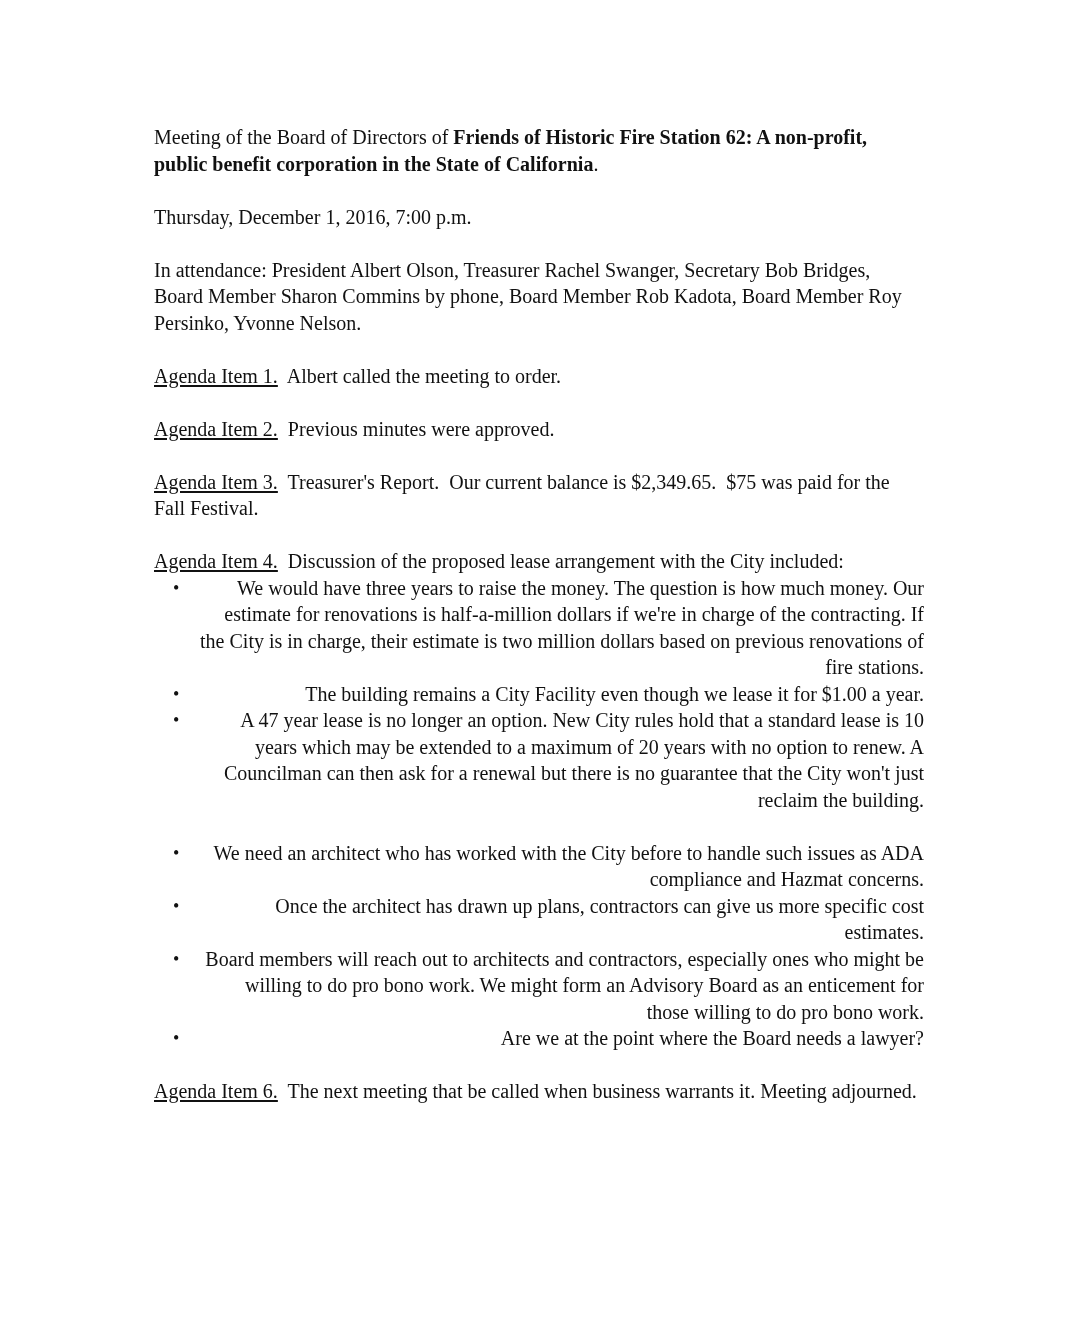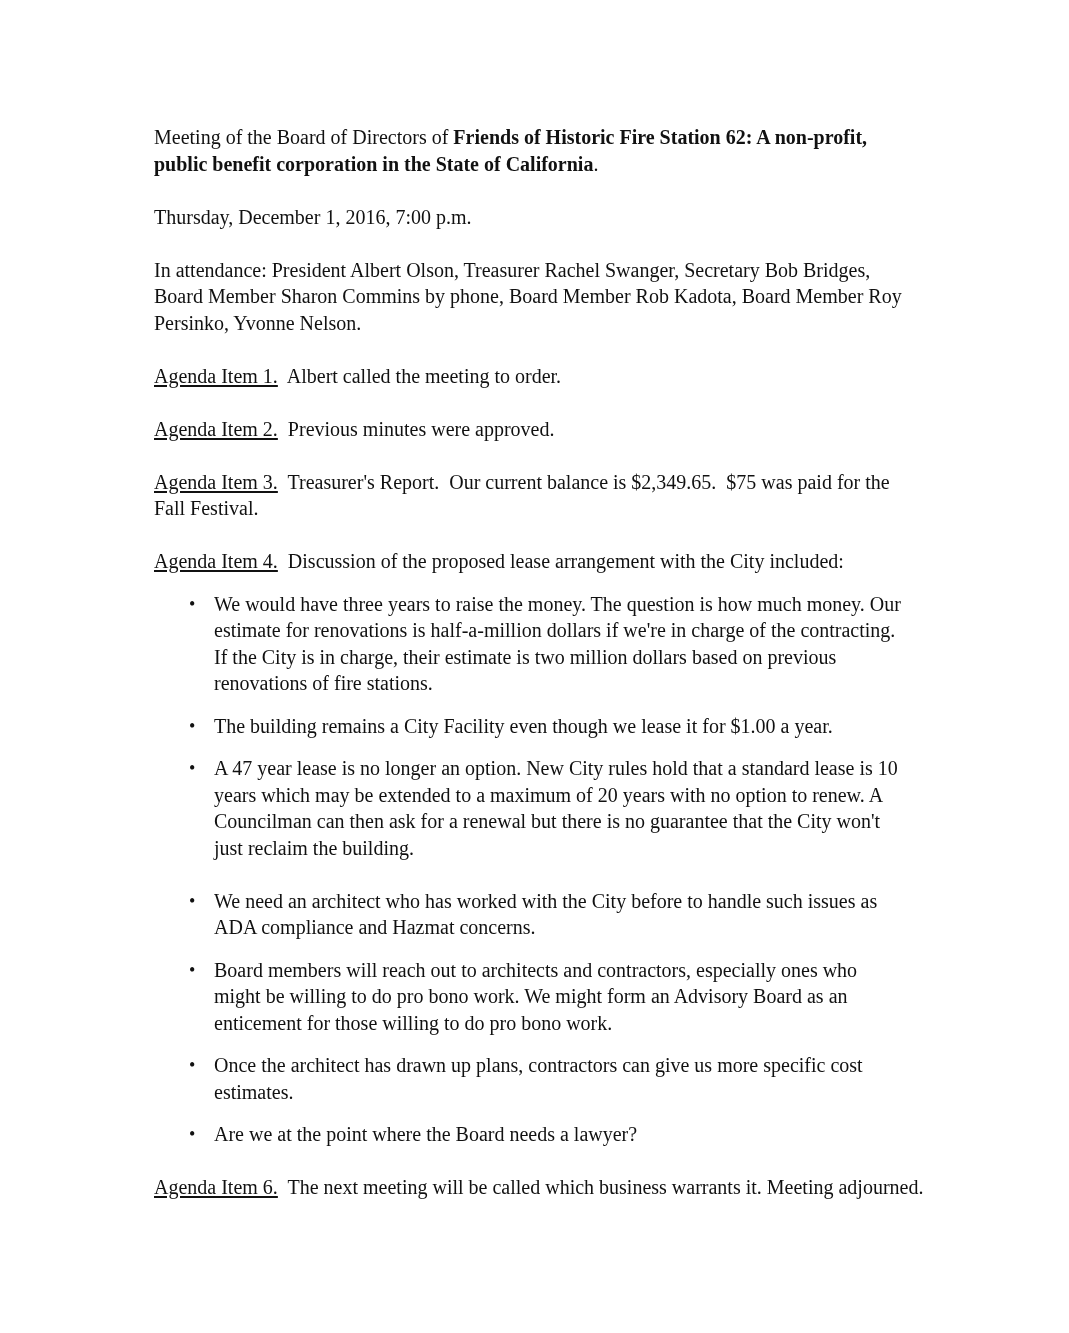--- a/index.html
+++ b/index.html
@@ -29,21 +29,22 @@
     .bold { font-weight: bold; }
     .u { text-decoration: underline; text-underline-offset: 2px; }
     ul {
       margin: 0 0 26.5px 0;
       padding: 0;
       list-style: none;
     }
     ul li {
       position: relative;
       padding-left: 44px;
-      margin: 16px;
+      margin: 0;
+      text-align: right;
     }
     ul li::before {
       content: "\2022";
       position: absolute;
       left: 19px;
       top: 0;
       font-size: 18px;
     }
     p.item-head { margin-bottom: 0; }
   </style>
@@ -67,20 +68,20 @@
 
   <p class="item-head"><span class="u">Agenda Item 4.</span>&nbsp; <span>Discussion of the proposed lease arrangement with the City included:</span></p>
   <ul>
     <li>We would have three years to raise the money.  The question is how much money. Our estimate for renovations is half-a-million dollars if we're in charge of the contracting.  If the City is in charge, their estimate is two million dollars based on previous renovations of fire stations.</li>
     <li>The building remains a City Facility even though we lease it for $1.00 a year.</li>
     <li>A 47 year lease is no longer an option.  New City rules hold that a standard lease is 10 years which may be extended to a maximum of 20 years with no option to renew. A Councilman can then ask for a renewal but there is no guarantee that the City won't just reclaim the building.</li>
   </ul>
 
   <ul>
     <li>We need an architect who has worked with the City before to handle such issues as ADA compliance and Hazmat concerns.</li>
+    <li>Once the architect has drawn up plans, contractors can give us more specific cost estimates.</li>
     <li>Board members will reach out to architects and contractors, especially ones who might be willing to do pro bono work.  We might form an Advisory Board as an enticement for those willing to do pro bono work.</li>
-    <li>Once the architect has drawn up plans, contractors can give us more specific cost estimates.</li>
     <li>Are we at the point where the Board needs a lawyer?</li>
   </ul>
 
-  <p><span class="u">Agenda Item 6.</span>&nbsp; <span>The next meeting will be called which business warrants it.  Meeting adjourned.</span></p>
+  <p><span class="u">Agenda Item 6.</span>&nbsp; <span>The next meeting that be called when business warrants it.  Meeting adjourned.</span></p>
 
 </div>
 
 </body></html>

